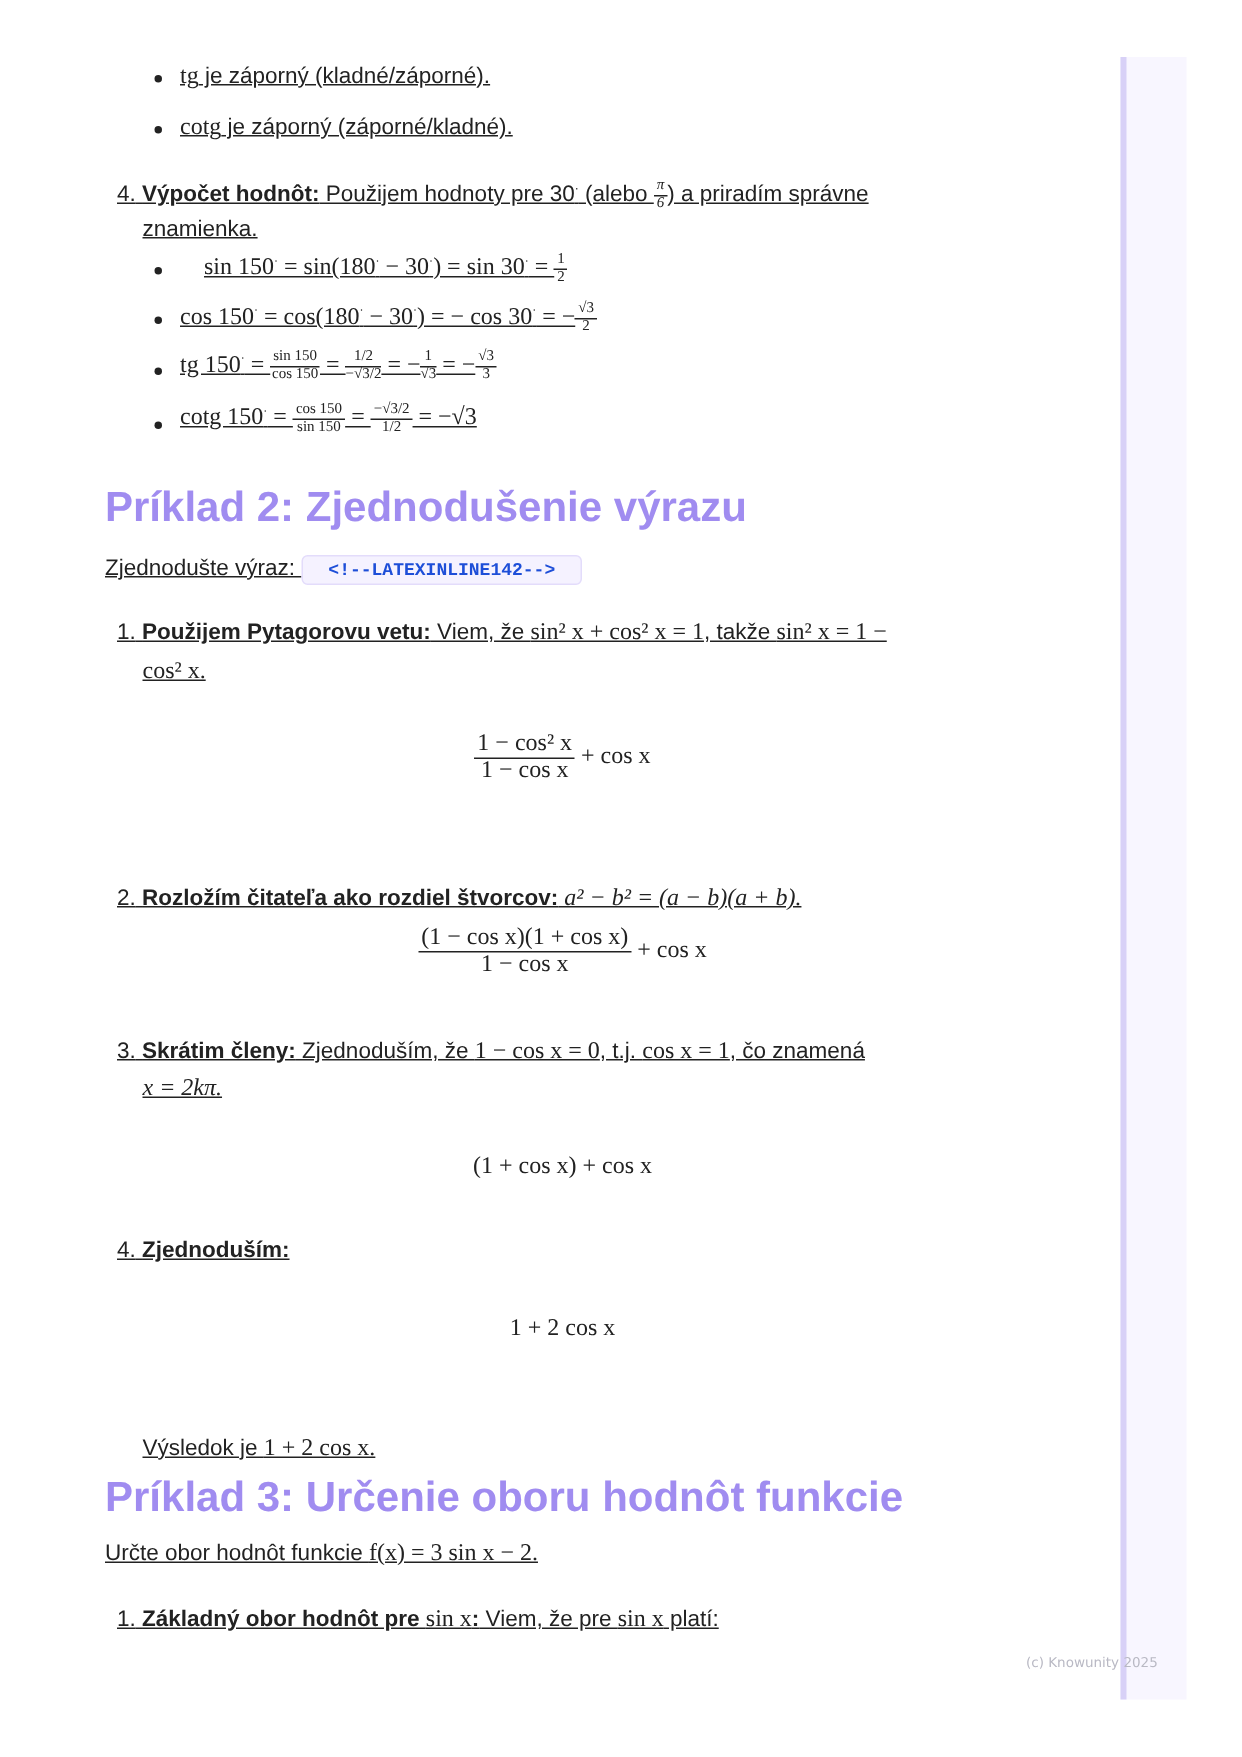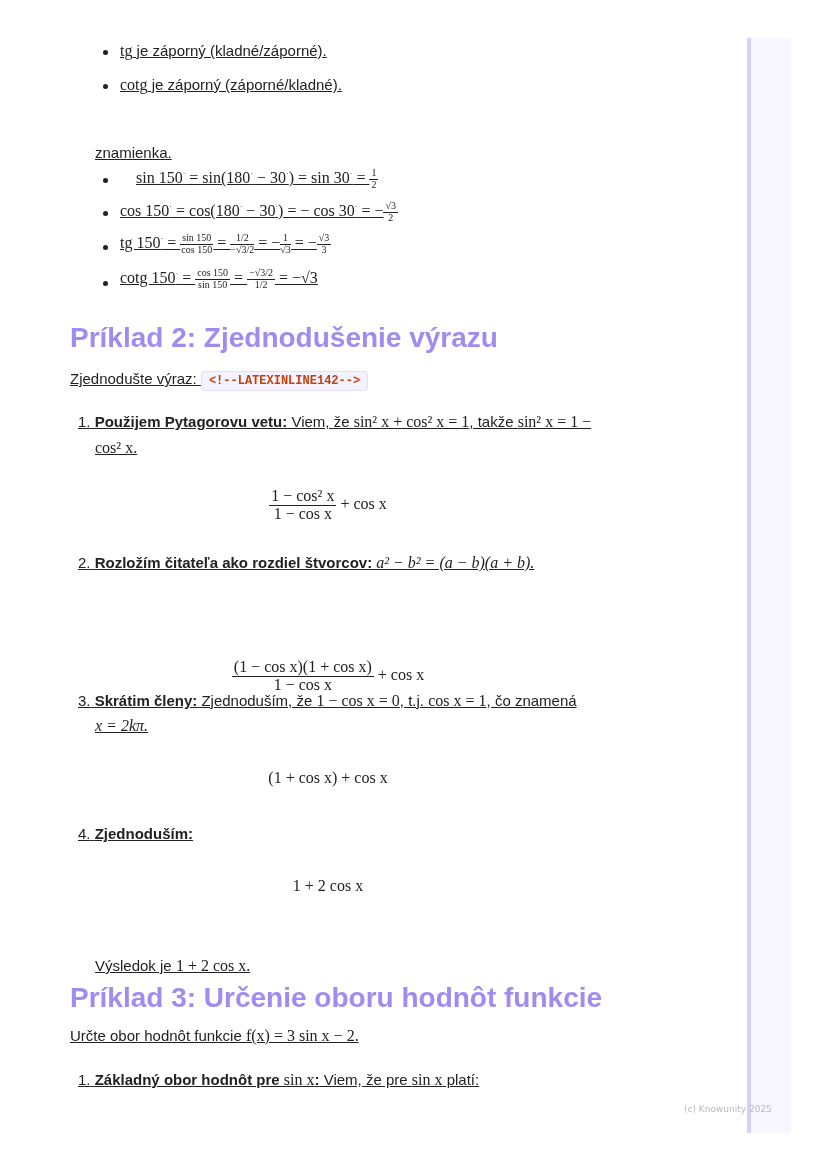--- a/index.html
+++ b/index.html
@@ -14,39 +14,43 @@
   .mi { font-family:"Liberation Serif", serif; font-style:italic; }
   .b { font-weight:bold; }
   .bullet { position:absolute; width:5px; height:5px; border-radius:50%; background:#222; }
   h2 { position:absolute; margin:0; font-size:28px; font-weight:bold; color:#a08cf0; }
   .frac { display:inline-block; vertical-align:middle; text-align:center; }
   .frac > span { display:block; line-height:1.05; }
   .frac .num { border-bottom:1px solid #222; padding:0 2px; }
   .sfrac { font-size:10px; }
   .deg { font-size:8px; vertical-align:super; }
   .code { display:inline-block; background:#f5f2ff; border:1px solid #e3dcfb; border-radius:4px;
-          padding:2px 7px; font-family:"Liberation Mono", monospace; font-weight:bold;
-          color:#c2410c; font-size:12px; }
-  .center { position:absolute; left:0; width:656px; text-align:center; }
+          padding:2px 17px; font-family:"Liberation Mono", monospace; font-weight:bold;
+          color:#1d4ed8; font-size:12px; }
+  .center { position:absolute; left:0; width:656px; text-align:center;padding-left:47px; }
   .line { position:absolute; white-space:nowrap;text-decoration:underline; }
 </style>
 </head>
 <body>
 
 <div class="page">
 
   <div class="bullet" style="left:103px;top:50px;"></div>
   <div class="line" style="left:120px;top:42px;">
     <span class="m">tg</span><span> je záporný (kladné/záporné).</span>
   </div>
   <div class="bullet" style="left:103px;top:84px;"></div>
   <div class="line" style="left:120px;top:76px;">
     <span class="m">cotg</span><span> je záporný (záporné/kladné).</span>
   </div>
 
+  <div class="line" style="left:78px;top:119px;">
+    <span>4.</span>
+    <span class="b">Výpočet hodnôt:</span><span> Použijem hodnoty pre 30</span><span class="deg">·</span><span> (alebo </span><span class="frac sfrac mi"><span class="num">π</span><span>6</span></span><span>) a priradím správne</span>
+  </div>
   <div class="line" style="left:95px;top:144px;">znamienka.</div>
 
   <div class="bullet" style="left:103px;top:178px;"></div>
   <div class="line m" style="left:136px;top:168px;">
     <span>sin 150</span><span class="deg">·</span><span> = sin(180</span><span class="deg">·</span><span> − 30</span><span class="deg">·</span><span>) = sin 30</span><span class="deg">·</span><span> = </span><span class="frac sfrac"><span class="num">1</span><span>2</span></span>
   </div>
 
   <div class="bullet" style="left:103px;top:211px;"></div>
   <div class="line m" style="left:120px;top:201px;">
     <span>cos 150</span><span class="deg">·</span><span> = cos(180</span><span class="deg">·</span><span> − 30</span><span class="deg">·</span><span>) = − cos 30</span><span class="deg">·</span><span> = −</span><span class="frac sfrac"><span class="num">√3</span><span>2</span></span>
@@ -70,26 +74,26 @@
   <div class="line" style="left:78px;top:413px;">
     <span>1.</span>
     <span class="b">Použijem Pytagorovu vetu:</span><span> Viem, že </span><span class="m">sin² x + cos² x = 1</span><span>, takže </span><span class="m">sin² x = 1 −</span>
   </div>
   <div class="line m" style="left:95px;top:439px;">cos² x.</div>
 
   <div class="center m" style="top:488px;">
     <span class="frac"><span class="num">1 − cos² x</span><span>1 − cos x</span></span><span> + cos x</span>
   </div>
 
-  <div class="line" style="left:78px;top:554px;text-align:center;">
+  <div class="line" style="left:78px;top:590px;text-align:center;">
     <span>2.</span>
     <span class="b">Rozložím čitateľa ako rozdiel štvorcov:</span><span class="m mi"> a² − b² = (a − b)(a + b).</span>
   </div>
 
-  <div class="center m" style="top:617px;margin-top:42px;">
+  <div class="center m" style="top:617px;">
     <span class="frac"><span class="num">(1 − cos x)(1 + cos x)</span><span>1 − cos x</span></span><span> + cos x</span>
   </div>
 
   <div class="line" style="left:78px;top:692px;">
     <span>3.</span>
     <span class="b">Skrátim členy:</span><span> Zjednoduším, že </span><span class="m">1 − cos x = 0</span><span>, t.j. </span><span class="m">cos x = 1</span><span>, čo znamená</span>
   </div>
   <div class="line m mi" style="left:95px;top:717px;">x = 2kπ.</div>
 
   <div class="center m" style="top:769px;">(1 + cos x) + cos x</div>

